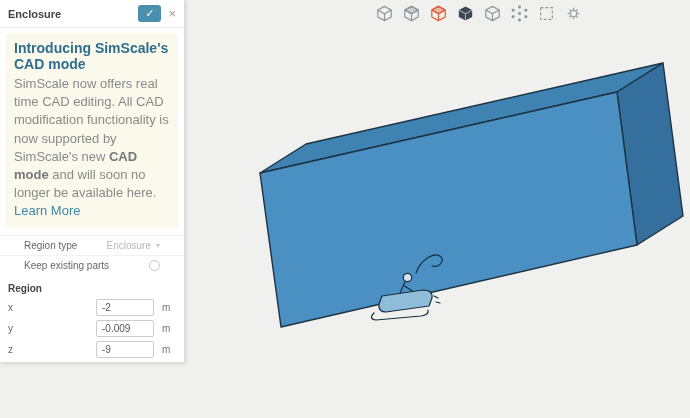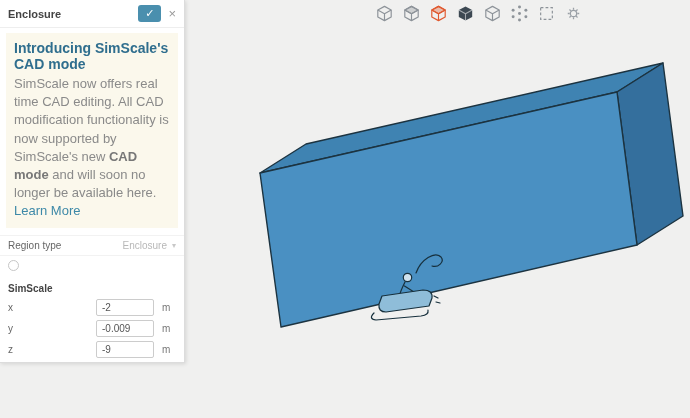--- a/index.html
+++ b/index.html
@@ -31,21 +31,21 @@
   .check-btn { width: 23px; height: 17px; background: #4a8fae; border-radius: 3px; color: #fff;
     display: flex; align-items: center; justify-content: center; font-size: 11px; cursor: pointer; border: none; }
   .close-btn { color: #9a9a9a; font-size: 13px; line-height: 1; cursor: pointer; }
 
   .notice { margin: 5px 6px 7px; background: #fbf8ec; padding: 7px 8px; }
   .notice-title { color: #2f6e8e; font-weight: bold; font-size: 14px; margin-bottom: 3px; }
   .notice-body { color: #8a8a8a; font-size: 13px; line-height: 1.4; }
   .notice-body b { color: #777; }
   .notice-link { color: #3d89a8; cursor: pointer; }
 
-  .row { display: flex; align-items: center; padding: 4px 8px; border-top: 1px solid #f2f2f2; }
+  .row { display: flex; align-items: center; padding: 4px 24px; border-top: 1px solid #f2f2f2; }
   .row-label { flex: 1; color: #666; }
   .select-value { color: #b8b8b8; display: flex; align-items: center; gap: 5px; cursor: default; }
   .select-chevron { color: #c8c8c8; font-size: 8px; }
   .toggle-off { width: 11px; height: 11px; border: 1.5px solid #c6c6c6; border-radius: 50%; cursor: pointer; }
 
   .section-label { padding: 8px 8px 3px; font-weight: bold; color: #444; }
 
   .axis-row { display: flex; align-items: center; padding: 2px 8px; }
   .axis-label { width: 88px; color: #666; }
   .axis-input { width: 58px; height: 17px; border: 1px solid #ccc; border-radius: 2px;
@@ -170,24 +170,25 @@
 
   <div class="row">
     <span class="row-label">Region type</span>
     <span class="select-value">
       <span>Enclosure</span>
       <span class="select-chevron">▾</span>
     </span>
   </div>
 
   <div class="row">
+    <span class="row-label">Keep existing parts</span>
     <span class="toggle-off"></span>
   </div>
 
-  <div class="section-label">SimScale</div>
+  <div class="section-label">Region</div>
 
   <div class="axis-row">
     <span class="axis-label">x</span>
     <input class="axis-input" value="-2" style="">
     <span class="axis-unit">m</span>
   </div>
   <div class="axis-row">
     <span class="axis-label">y</span>
     <input class="axis-input" value="-0.009" style="">
     <span class="axis-unit">m</span>

